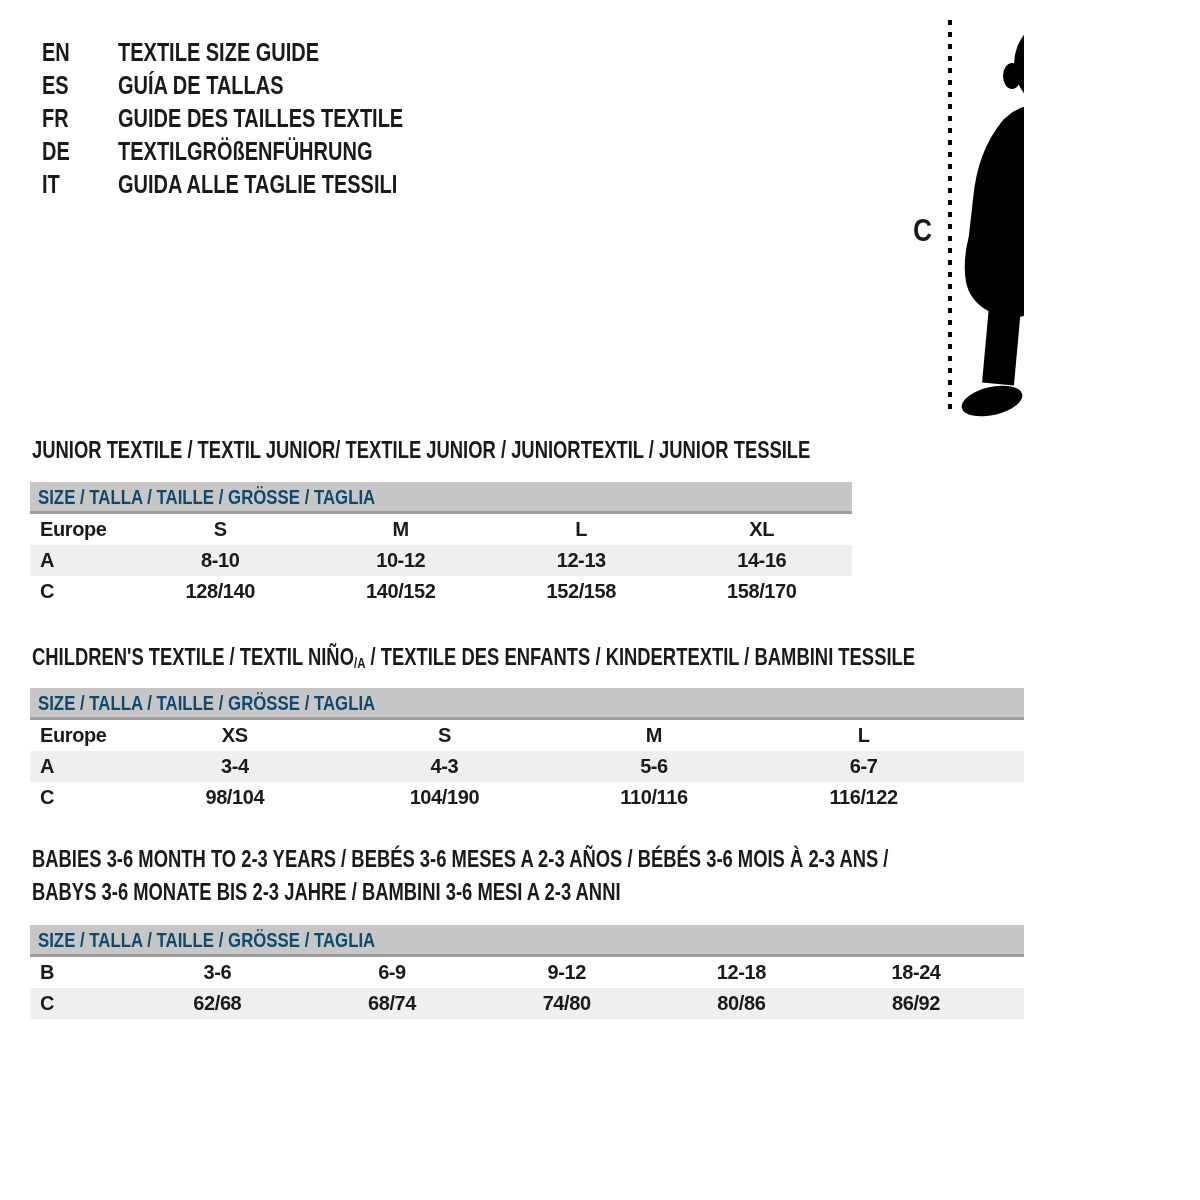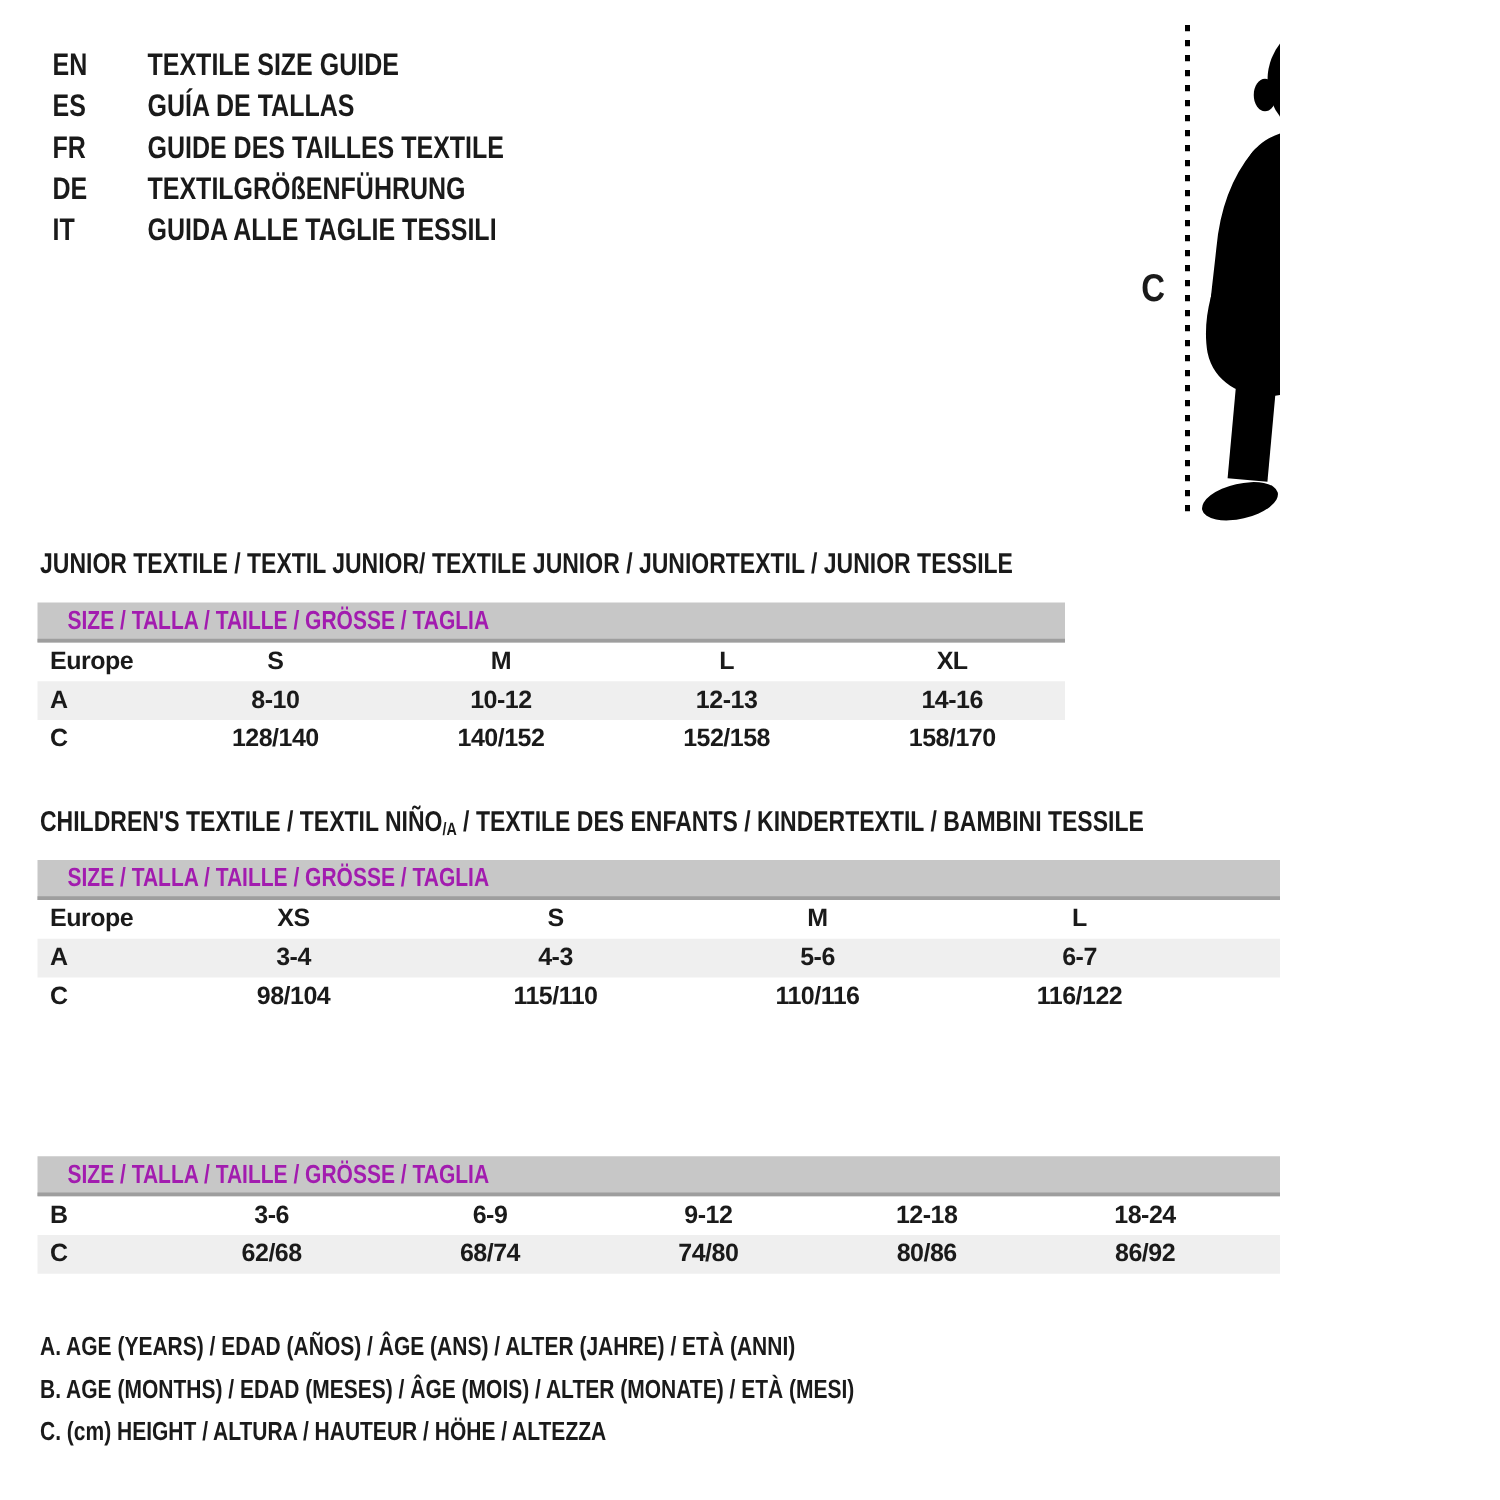--- a/index.html
+++ b/index.html
@@ -30,21 +30,21 @@
               transform-origin:0 0; white-space:nowrap; }
   .title-babies-wrap { position:absolute; left:32px; top:846px; }
   .sub { font-size:0.62em; position:relative; top:0.22em; }
 
   
   .size-table { position:absolute; left:30px; }
   .junior-table { top:482px; width:822px; }
   .children-table { top:688px; width:1148px; }
   .babies-table { top:925px; width:1148px; }
   .size-bar { height:29px; background:#c7c7c7; border-bottom:3px solid #9e9e9e;
-              display:flex; align-items:center; padding-left:24px; font-size:21px; color:#a21caf; }
+              display:flex; align-items:center; padding-left:8px; font-size:21px; color:#0c4a6e; }
   .trow { display:flex; height:31px; align-items:center; font-size:20px; letter-spacing:-0.4px; }
   .trow.shaded { background:#efefef; }
   .rlabel { width:100px; padding-left:10px; box-sizing:border-box; }
   .cell { flex:1; text-align:center; }
 
   
   .legend { position:absolute; left:32px; top:1066px; }
   .legend-line { height:34px; font-size:21px; transform:scaleX(0.8);
               transform-origin:0 0; white-space:nowrap; }
 </style>
@@ -139,27 +139,31 @@
       <div class="rlabel">A</div>
       <div class="cell">3-4</div>
       <div class="cell">4-3</div>
       <div class="cell">5-6</div>
       <div class="cell">6-7</div>
       <div class="cell">7-8</div>
     </div>
     <div class="trow">
       <div class="rlabel">C</div>
       <div class="cell">98/104</div>
-      <div class="cell">115/110</div>
+      <div class="cell">104/190</div>
       <div class="cell">110/116</div>
       <div class="cell">116/122</div>
       <div class="cell">122/128</div>
     </div>
   </div>
 
+  <div class="title-babies-wrap">
+    <div class="title-line">BABIES 3-6 MONTH TO 2-3 YEARS / BEBÉS 3-6 MESES A 2-3 AÑOS / BÉBÉS 3-6 MOIS À 2-3 ANS /</div>
+    <div class="title-line">BABYS 3-6 MONATE BIS 2-3 JAHRE / BAMBINI 3-6 MESI A 2-3 ANNI</div>
+  </div>
   <div class="size-table babies-table">
     <div class="size-bar">
       <span class="cond">SIZE / TALLA / TAILLE / GRÖSSE / TAGLIA</span>
     </div>
     <div class="trow">
       <div class="rlabel">B</div>
       <div class="cell">3-6</div>
       <div class="cell">6-9</div>
       <div class="cell">9-12</div>
       <div class="cell">12-18</div>
@@ -170,19 +174,14 @@
       <div class="rlabel">C</div>
       <div class="cell">62/68</div>
       <div class="cell">68/74</div>
       <div class="cell">74/80</div>
       <div class="cell">80/86</div>
       <div class="cell">86/92</div>
       <div class="cell">92/98</div>
     </div>
   </div>
 
-  <div class="legend">
-    <div class="legend-line">A. AGE (YEARS) / EDAD (AÑOS) / ÂGE (ANS) / ALTER (JAHRE) / ETÀ (ANNI)</div>
-    <div class="legend-line">B. AGE (MONTHS) / EDAD (MESES) / ÂGE (MOIS) / ALTER (MONATE) / ETÀ (MESI)</div>
-    <div class="legend-line">C. (cm) HEIGHT / ALTURA / HAUTEUR / HÖHE / ALTEZZA</div>
-  </div>
 
 </div>
 
 </body></html>

